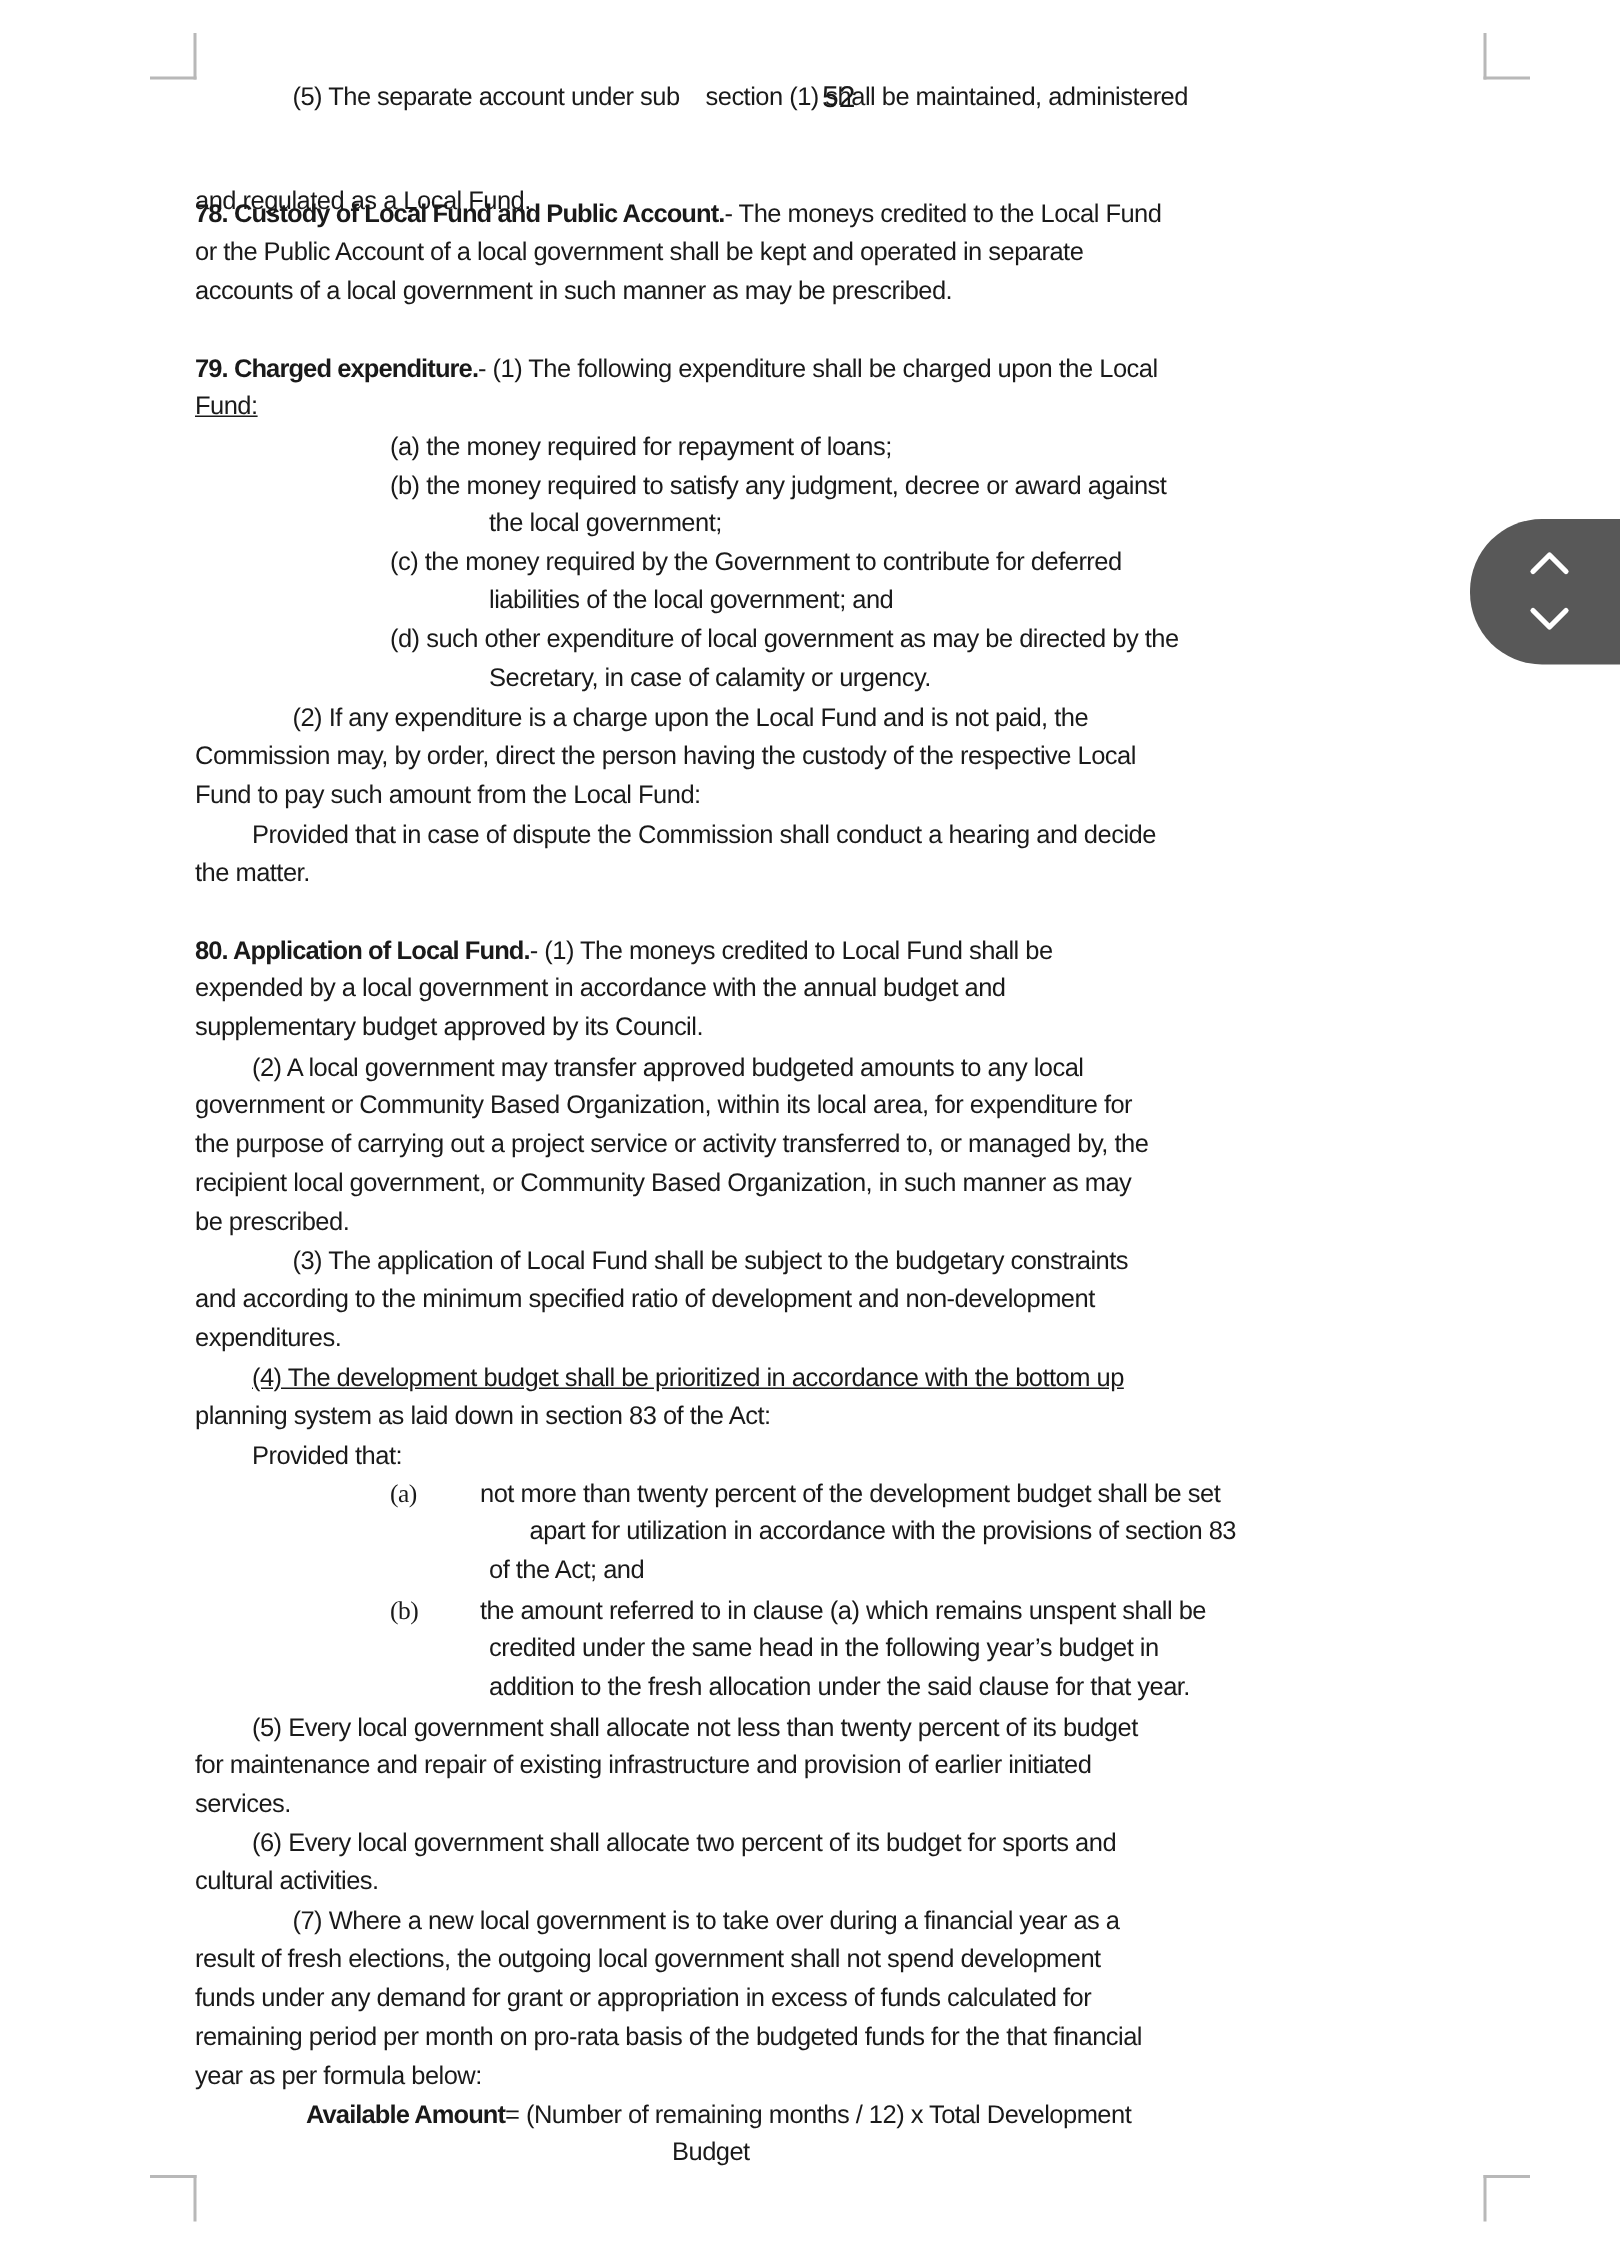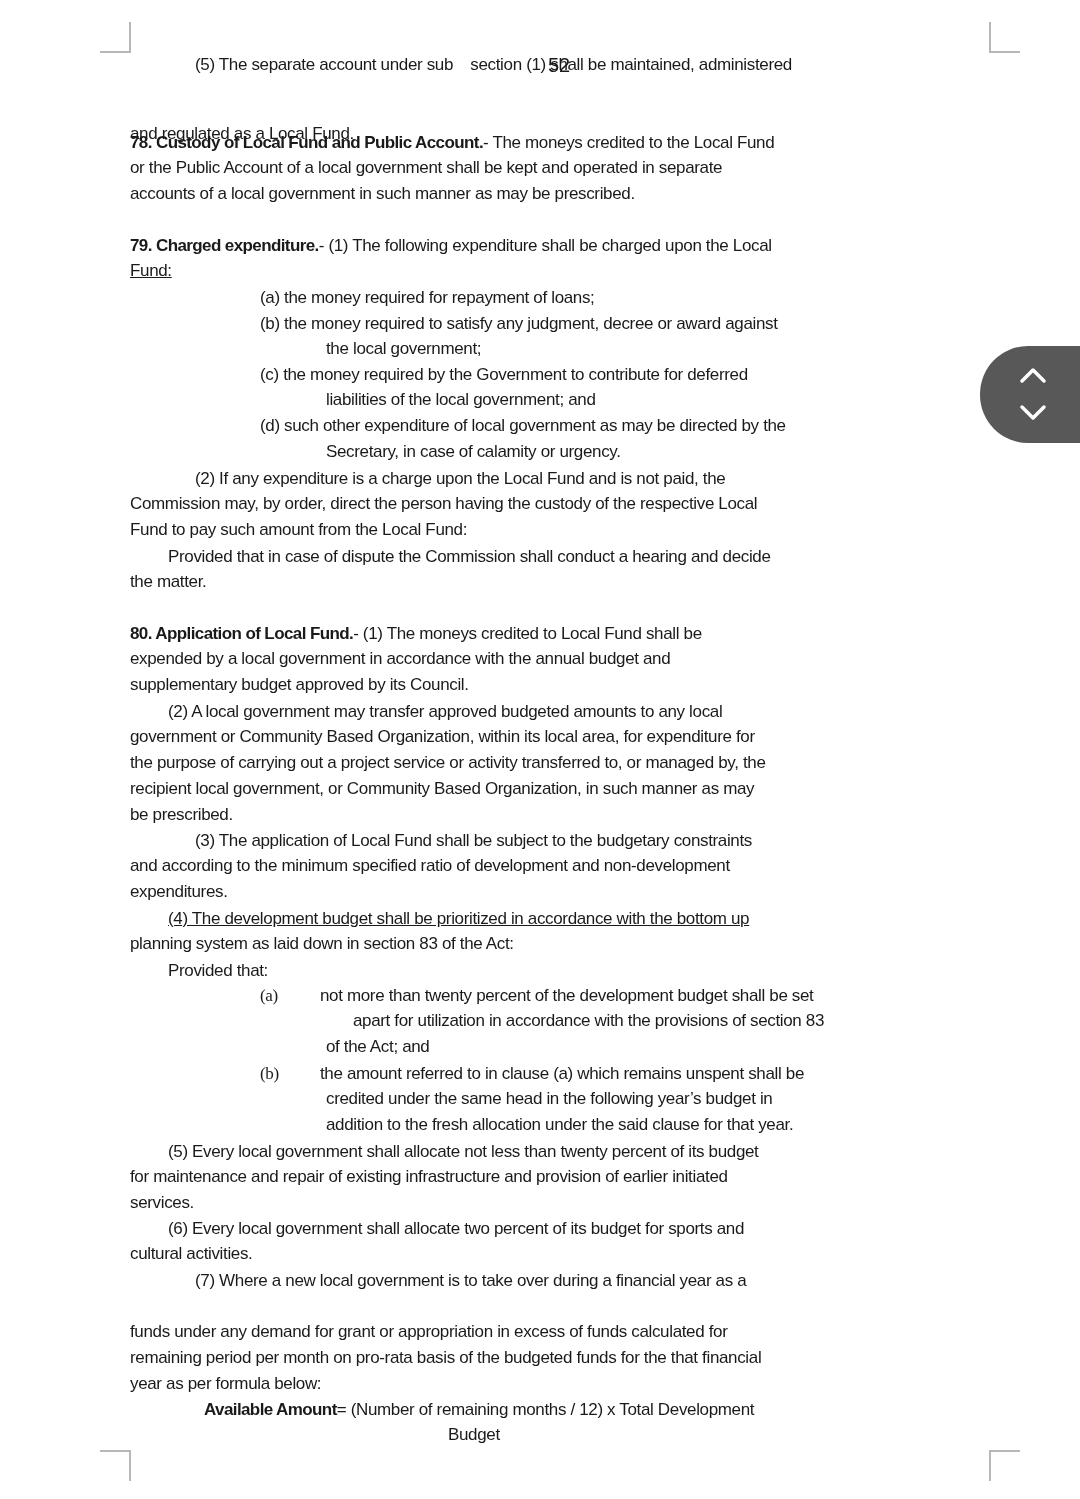--- a/index.html
+++ b/index.html
@@ -85,20 +85,21 @@
   <div class="ln serif" style="left:260px; top:1061px;">(b)</div>
   <div class="ln" style="left:320px; top:1061px;">the amount referred to in clause (a) which remains unspent shall be</div>
   <div class="ln" style="left:326px; top:1086px;">credited under the same head in the following year’s budget in</div>
   <div class="ln" style="left:326px; top:1112px;">addition to the fresh allocation under the said clause for that year.</div>
   <div class="ln" style="left:168px; top:1139px;">(5)  Every local government shall allocate not less than twenty percent of its budget</div>
   <div class="ln" style="top:1164px;">for maintenance and repair of existing infrastructure and provision of earlier initiated</div>
   <div class="ln" style="top:1190px;">services.</div>
   <div class="ln" style="left:168px; top:1216px;">(6)  Every local government shall allocate two percent of its budget for sports and</div>
   <div class="ln" style="top:1241px;">cultural activities.</div>
   <div class="ln" style="left:195px; top:1268px;">(7)  Where a new local government is to take over during a financial year as a</div>
+  <div class="ln" style="top:1293px;">result of fresh elections, the outgoing local government shall not spend development</div>
   <div class="ln" style="top:1319px;">funds under any demand for grant or appropriation in excess of funds calculated for</div>
   <div class="ln" style="top:1345px;">remaining period per month on pro-rata basis of the budgeted funds for the that financial</div>
   <div class="ln" style="top:1371px;">year as per formula below:</div>
   <div class="ln" style="left:204px; top:1397px;">
     <span class="b">Available Amount</span><span>= (Number of remaining months / 12) x Total   Development</span>
   </div>
   <div class="ln" style="left:448px; top:1422px;">Budget</div>
 
   <div class="nav">
     <div class="arrow up">

